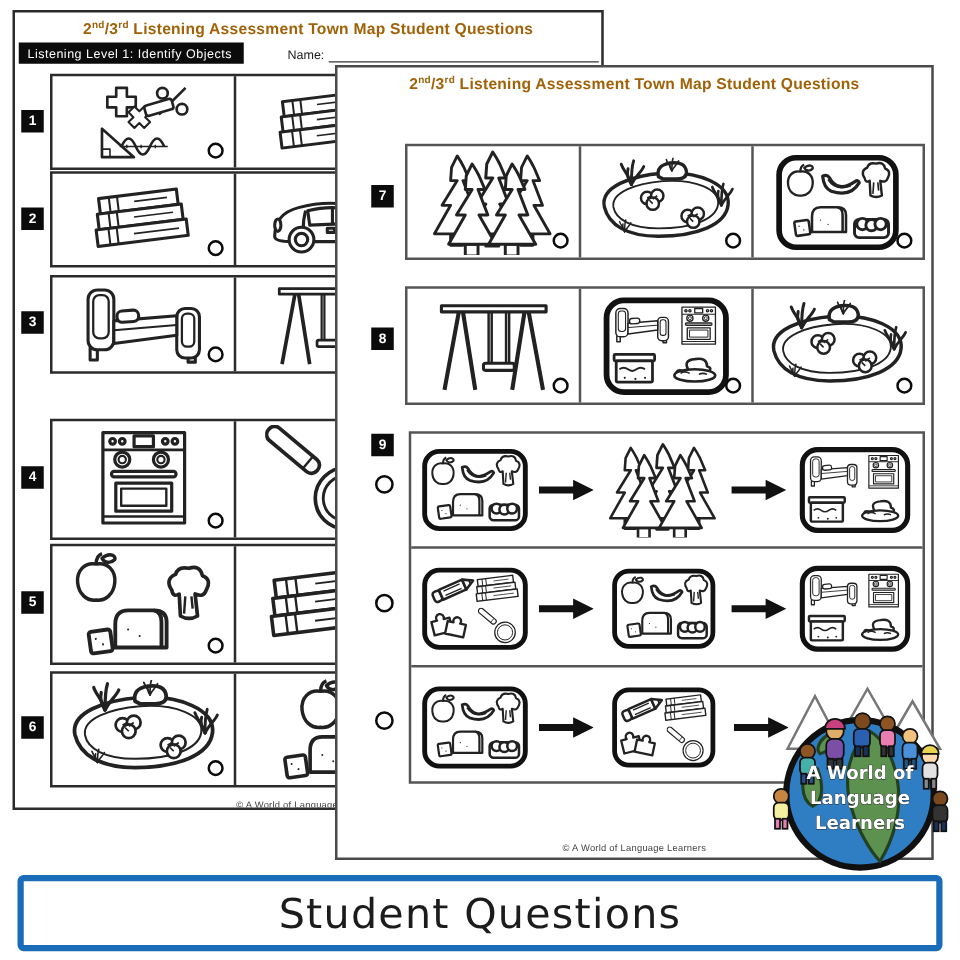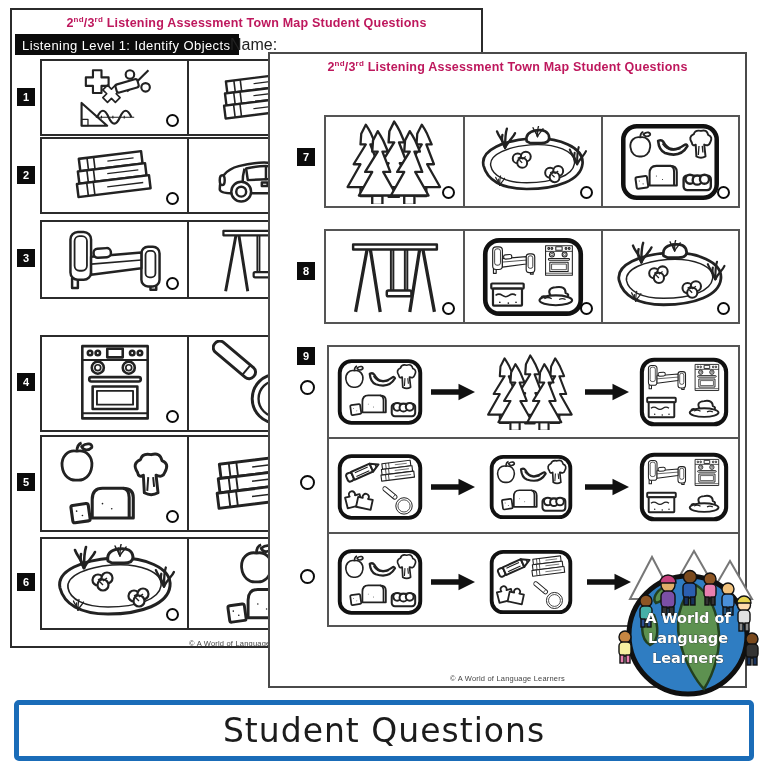--- a/index.html
+++ b/index.html
@@ -2,25 +2,25 @@
 <html><head>
 <meta charset="utf-8">
 <style>
   html,body{margin:0;padding:0;background:#ffffff;}
   .stage{position:relative;width:768px;height:768px;background:#ffffff;overflow:hidden;
          font-family:"Liberation Sans",sans-serif;color:#111;}
   .page{position:absolute;background:#ffffff;border:2px solid #2b2b2b;box-sizing:border-box;overflow:hidden;}
   #back-page{left:10px;top:8px;width:473px;height:640px;z-index:1;}
   #front-page{left:268px;top:52px;width:479px;height:636px;z-index:2;border-color:#4a4a4a;}
   .ws-title{position:absolute;left:0;right:0;top:5px;text-align:center;font-size:12.5px;
-            font-weight:600;letter-spacing:0.2px;color:#be185d;}
+            font-weight:600;letter-spacing:0.2px;color:#a16207;}
   .ws-title sup{font-size:8px;}
-  .sec-label{position:absolute;background:#0b0b0b;color:#fff;font-size:13px;letter-spacing:0.4px;
+  .sec-label{position:absolute;background:#0b0b0b;color:#fff;font-size:10px;letter-spacing:0.4px;
              padding:4px 9px 2px 7px;white-space:nowrap;}
-  .name-row{position:absolute;left:218px;top:26px;font-size:16px;color:#222;display:flex;align-items:flex-end;}
+  .name-row{position:absolute;left:218px;top:26px;font-size:10px;color:#222;display:flex;align-items:flex-end;}
   .name-line{display:inline-block;width:216px;border-bottom:1.5px solid #333;height:13px;margin-left:4px;}
   .badge{position:absolute;width:18px;height:18px;background:#0b0b0b;color:#fff;font-size:11px;
          display:flex;align-items:center;justify-content:center;font-weight:600;}
   .obj-row{position:absolute;left:28px;width:294px;border:2px solid #2b2b2b;box-sizing:border-box;
            display:flex;background:#fff;}
   .obj-cell{flex:1 1 50%;position:relative;display:flex;align-items:center;justify-content:center;box-sizing:border-box;}
   .obj-cell + .obj-cell{border-left:2px solid #2b2b2b;}
   .f-row{position:absolute;left:54px;width:416px;border:2px solid #555;box-sizing:border-box;display:flex;background:#fff;}
   .f-cell{flex:1 1 33.3%;position:relative;display:flex;align-items:center;justify-content:center;box-sizing:border-box;}
   .f-cell + .f-cell{border-left:2px solid #555;}

